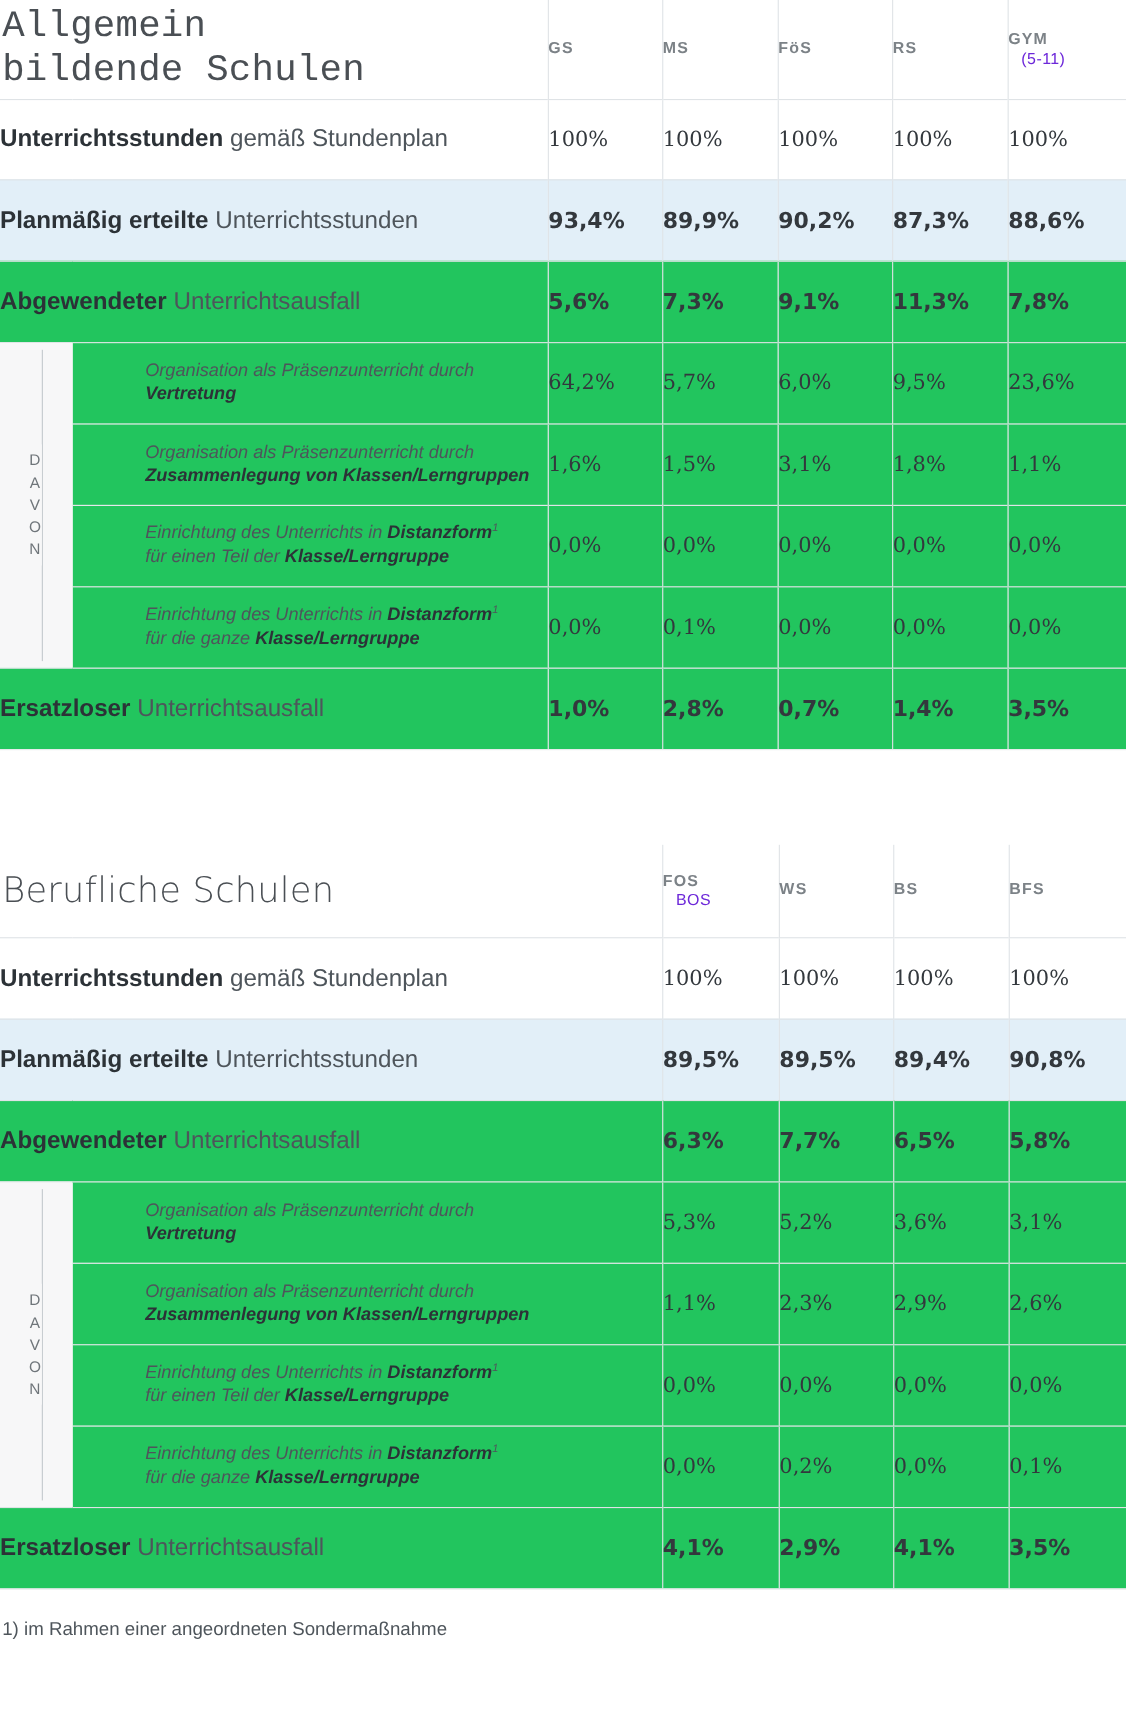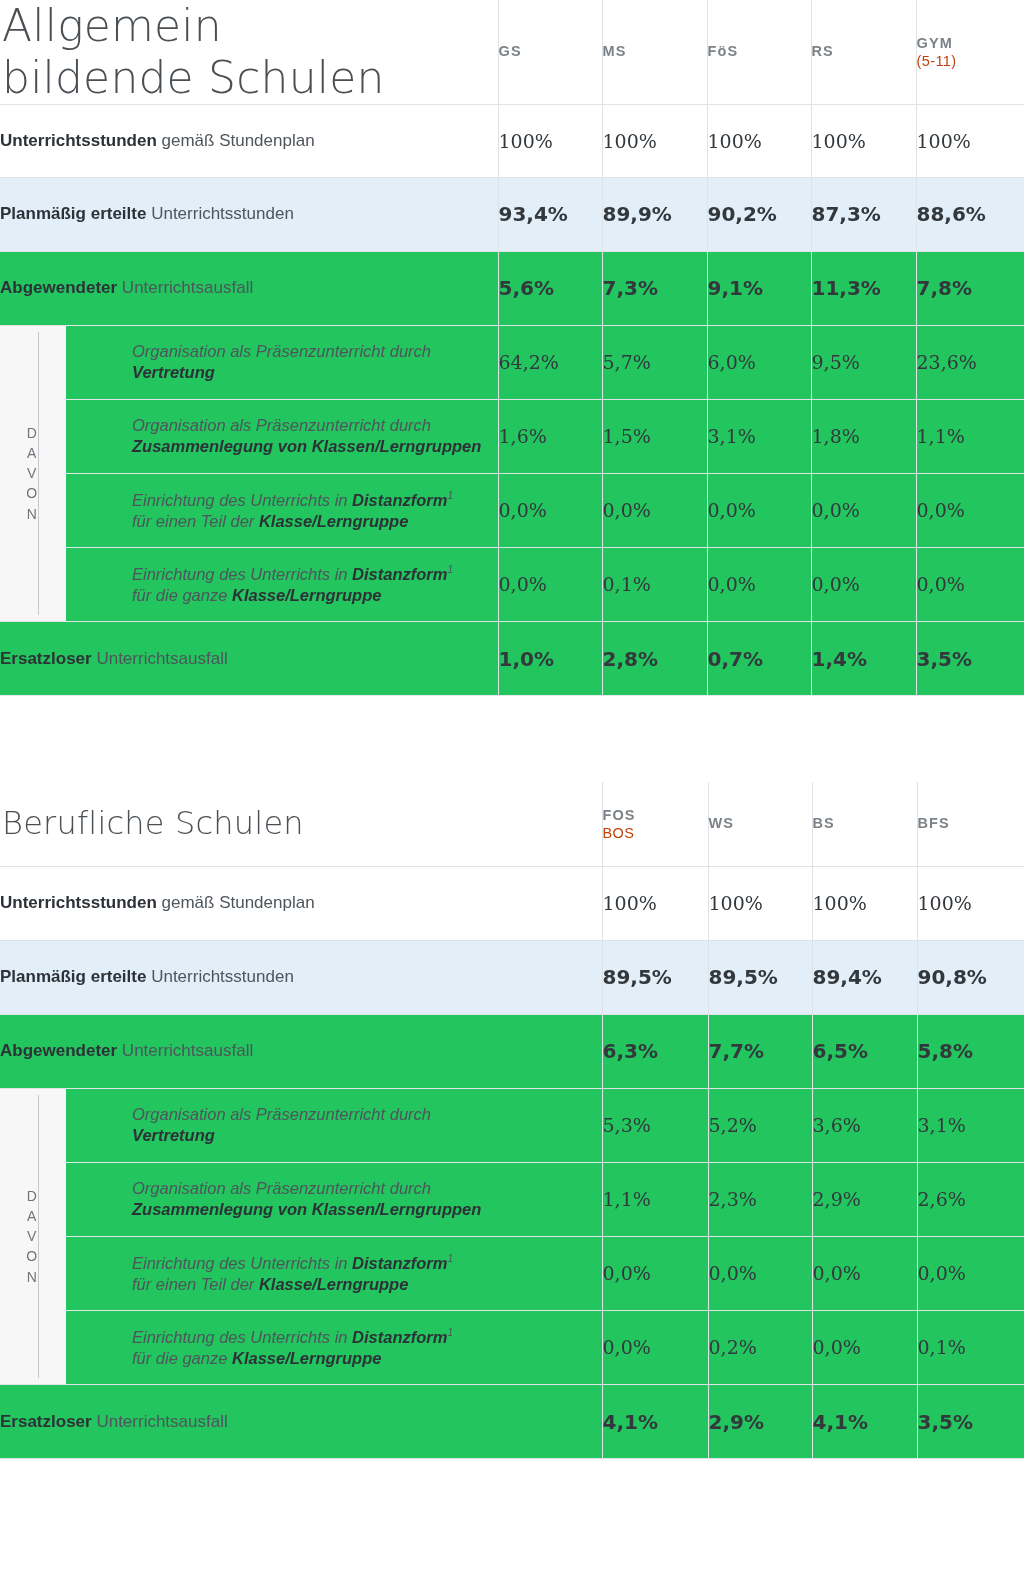--- a/index.html
+++ b/index.html
@@ -28,47 +28,48 @@
     vertical-align:middle;
   }
   .big-title {
     font-family:"DejaVu Sans", sans-serif;
     font-weight:200;
     color:#4a4f54;
     letter-spacing:0.2px;
     line-height:1.18;
     white-space:pre-line;
   }
-  .t1 .big-title { font-size:44px; padding-left:2px; }
+  .t1 .big-title { font-size:34px; padding-left:2px;font-family:Liberation Mono, monospace; }
   .t2 .big-title { font-size:32px; padding-left:2px; }
 
   
   .colhead {
     font-size:14.5px;
     font-weight:700;
     color:#7c8287;
     letter-spacing:1.1px;
     text-align:left;
     padding-left:22px;
     border-left:1px solid #dfe3e6;
     vertical-align:middle;
     line-height:1.35;
   }
   .colhead .sub {
     display:block;
     font-size:14.5px;
     font-weight:400;
     letter-spacing:0.4px;
-    color:#c2410c;
+    color:#6d28d9;
+    margin-left:12px;
   }
   .colhead.two-line { line-height:1.25; }
 
   
   .lbl {
-    font-size:17px;
+    font-size:22px;
     color:#4e555b;
     font-weight:400;
     padding-left:28px;
     padding-right:12px;
     line-height:1.3;
   }
   .lbl b { font-weight:700; color:#2c3237; }
   .lbl.sub-lbl {
     font-size:16.5px;
     padding-left:66px;
@@ -357,14 +358,15 @@
           <td class="lbl bg-pink" colspan="2"><b>Ersatzloser</b><span> Unterrichtsausfall</span></td>
           <td class="val bold bg-pink"><span>4,1%</span></td>
           <td class="val bold bg-pink"><span>2,9%</span></td>
           <td class="val bold bg-pink"><span>4,1%</span></td>
           <td class="val bold bg-pink"><span>3,5%</span></td>
         </tr>
       </tbody>
   </table>
 
   <div class="footsep"></div>
+  <div class="footnote">1) im Rahmen einer angeordneten Sondermaßnahme</div>
 
 </div>
 
 </body></html>

